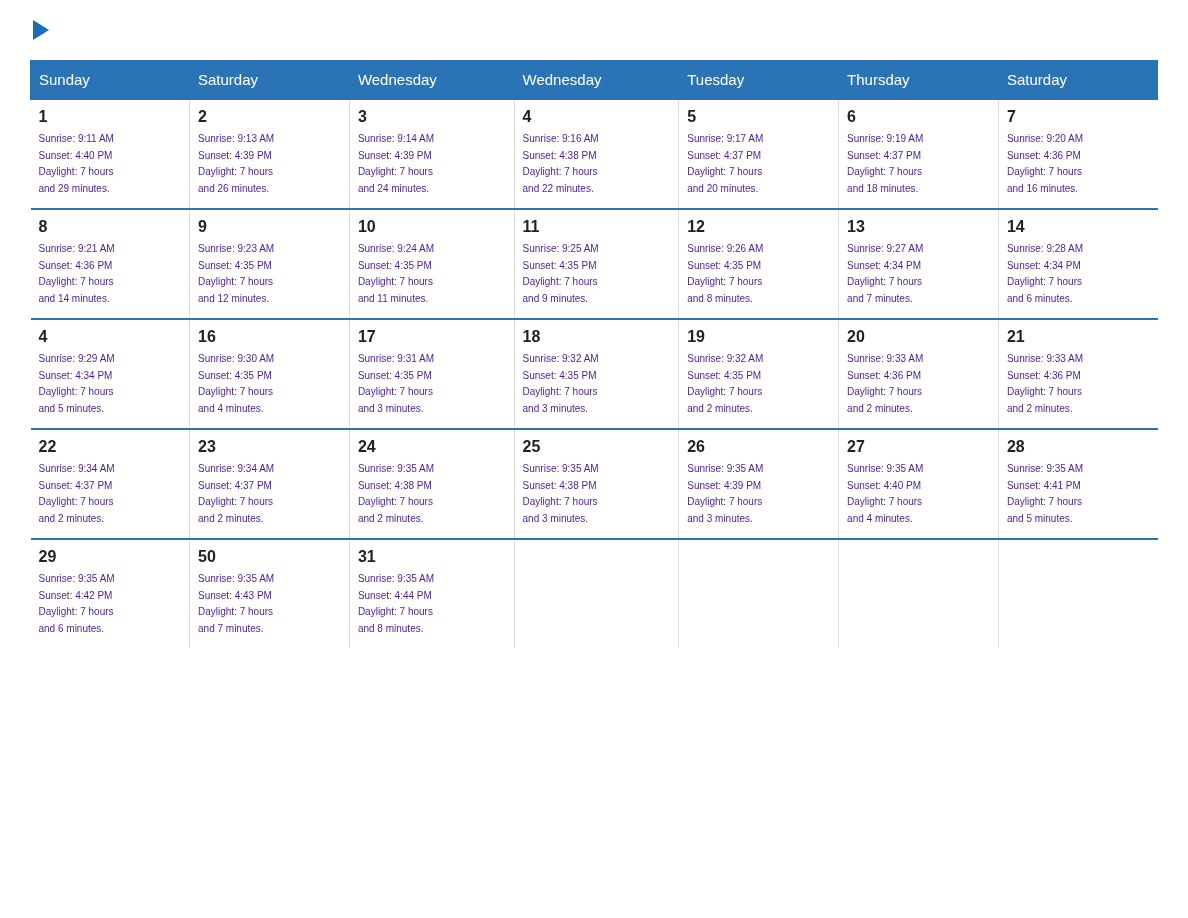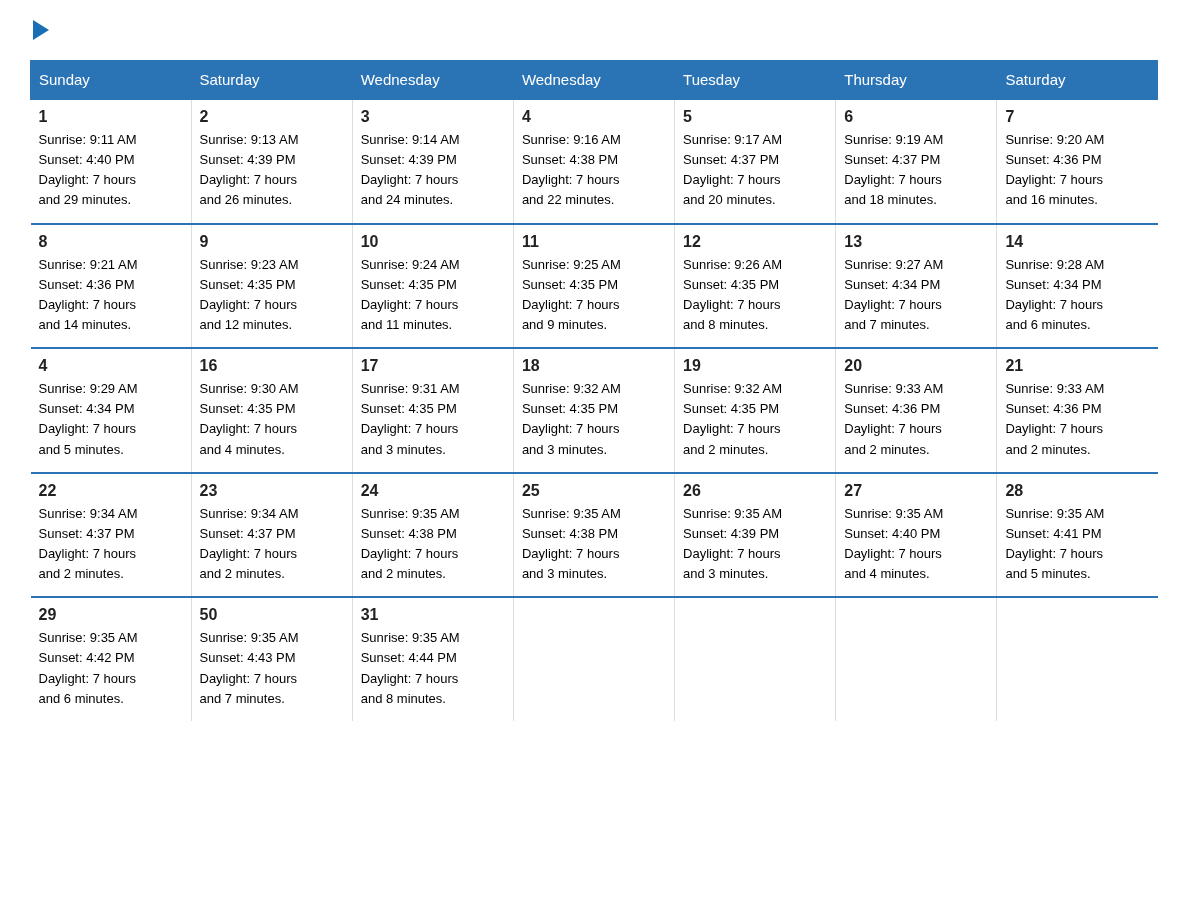--- a/index.html
+++ b/index.html
@@ -63,22 +63,22 @@
       border-right: none;
     }
     .day-num {
       font-size: 16px;
       font-weight: bold;
       color: #222;
       display: block;
       margin-bottom: 4px;
     }
     .day-detail {
-      font-size: 13px;
-      color: #000000;
+      font-size: 10px;
+      color: #4c1d95;
       line-height: 1.55;
     }
     .empty-cell {
       background: #fff;
     }
     .logo-container {
       display: flex;
       flex-direction: column;
       align-items: flex-start;
     }

